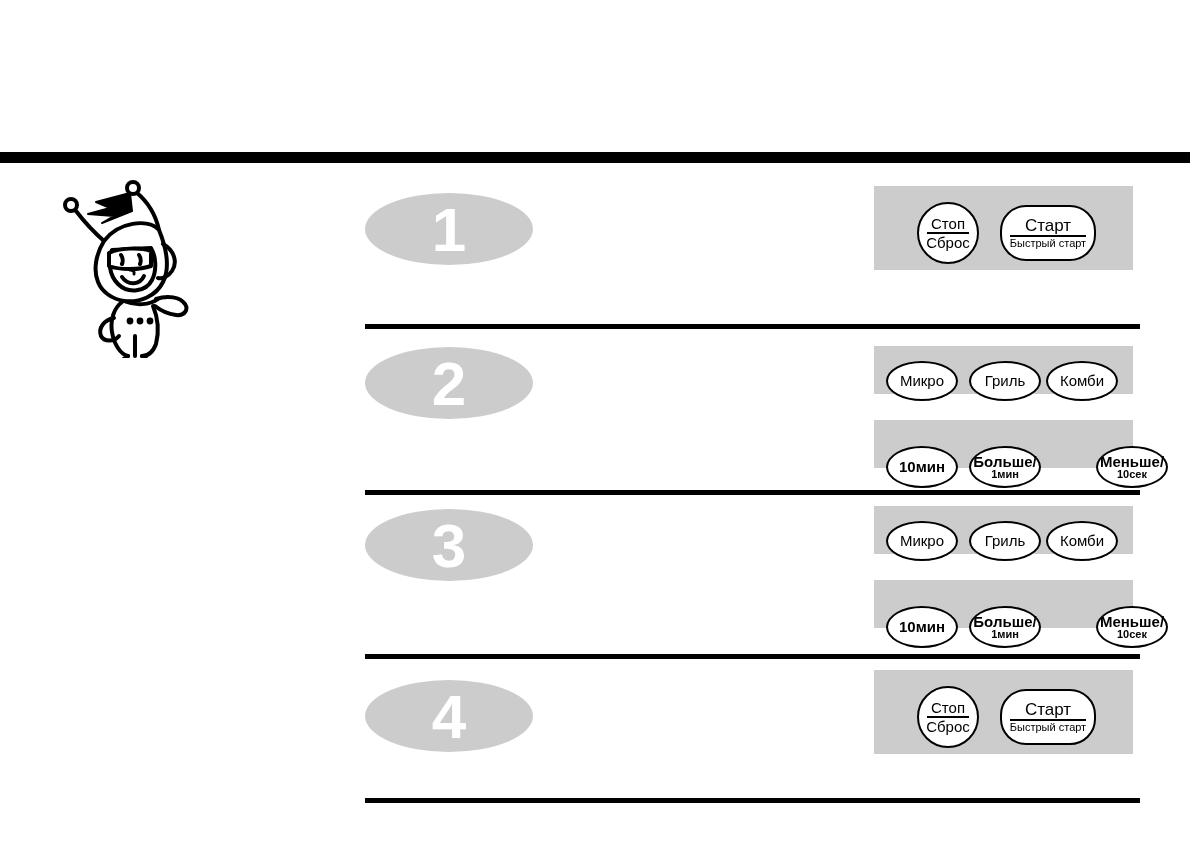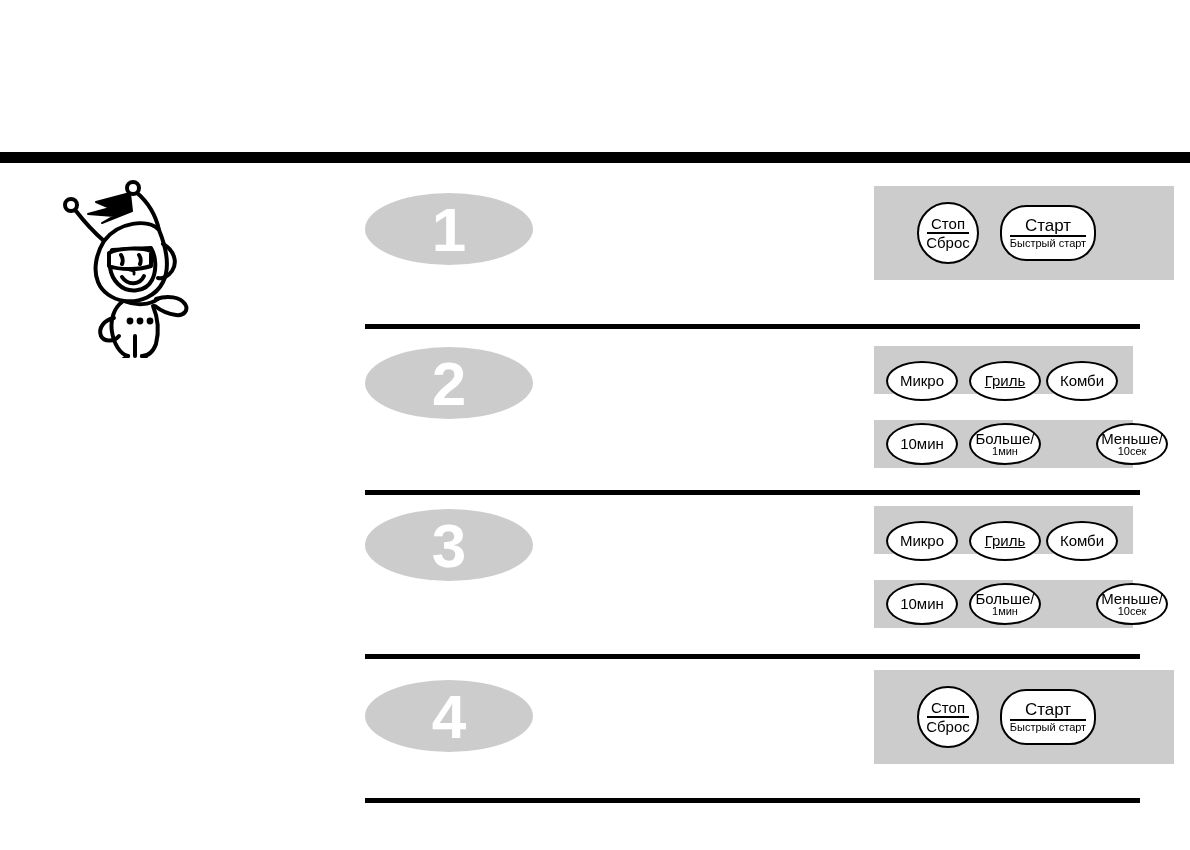--- a/index.html
+++ b/index.html
@@ -60,21 +60,21 @@
   .badge-3 { top: 13px; }
   .badge-4 { top: 20px; }
 
   
   .panel {
     position: absolute;
     left: 874px;
     width: 259px;
     background: #cccccc;
   }
-  .panel-tall { height: 94px; padding-left: 41px; }
+  .panel-tall { height: 84px; }
   .panel-short { height: 48px; }
 
   
   .divider {
     position: absolute;
     left: 365px;
     width: 775px;
     height: 5px;
     background: #000000;
   }
@@ -131,28 +131,29 @@
     top: 19px;
   }
 
   
   .key-mode {
     width: 72px;
     height: 40px;
     top: 15px;
   }
   .key-mode.c1 { left: 12px; }
-  .key-mode.c2 { left: 95px; text-decoration: underline; }
+  .key-mode.c2 { left: 95px; }
   .key-mode.c3 { left: 172px; }
 
   
   .key-time {
     width: 72px;
     height: 42px;
-    top: 3px;
+    top: 26px;
+    font-weight: bold;
   }
   .key-time.c1 { left: 12px; }
   .key-time.c2 { left: 95px; }
   .key-time.c3 { left: 178px; margin-left: 44px; }
 </style>
 </head>
 <body>
 
 <div class="top-rule"></div>
 

